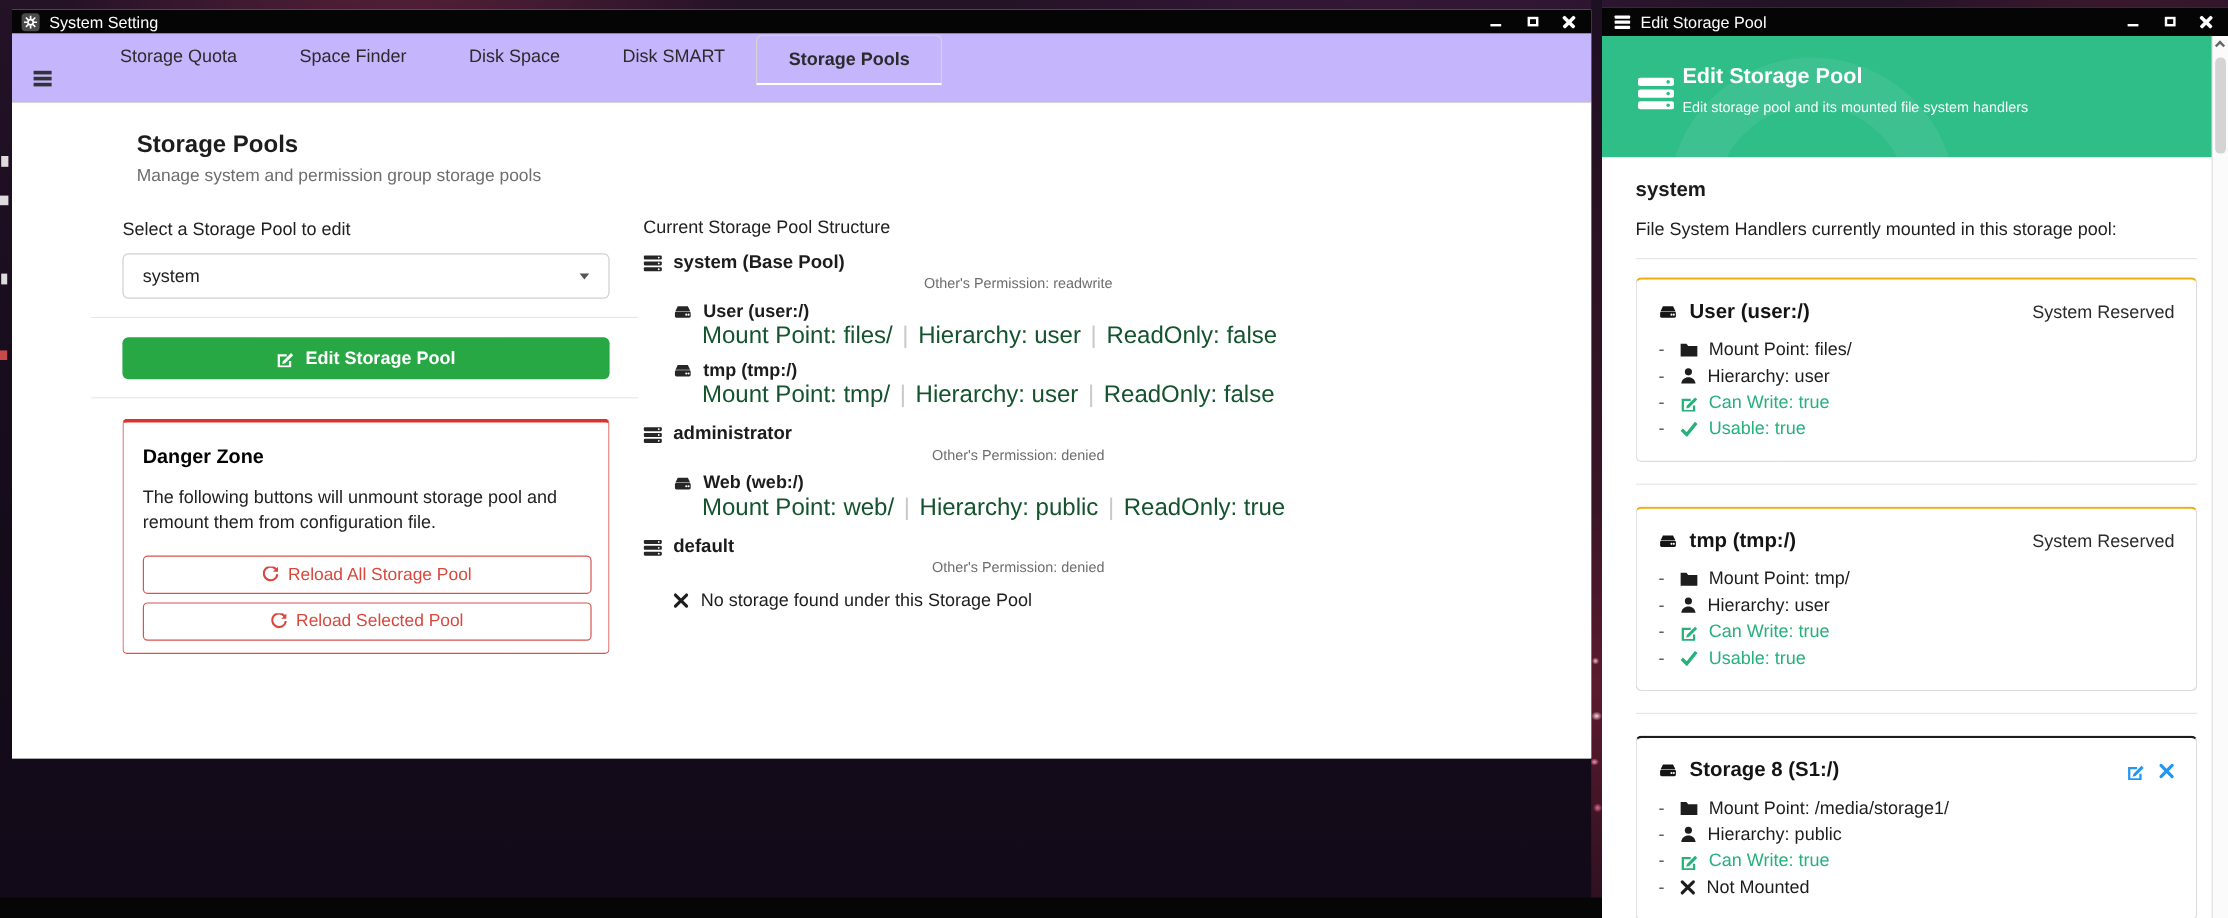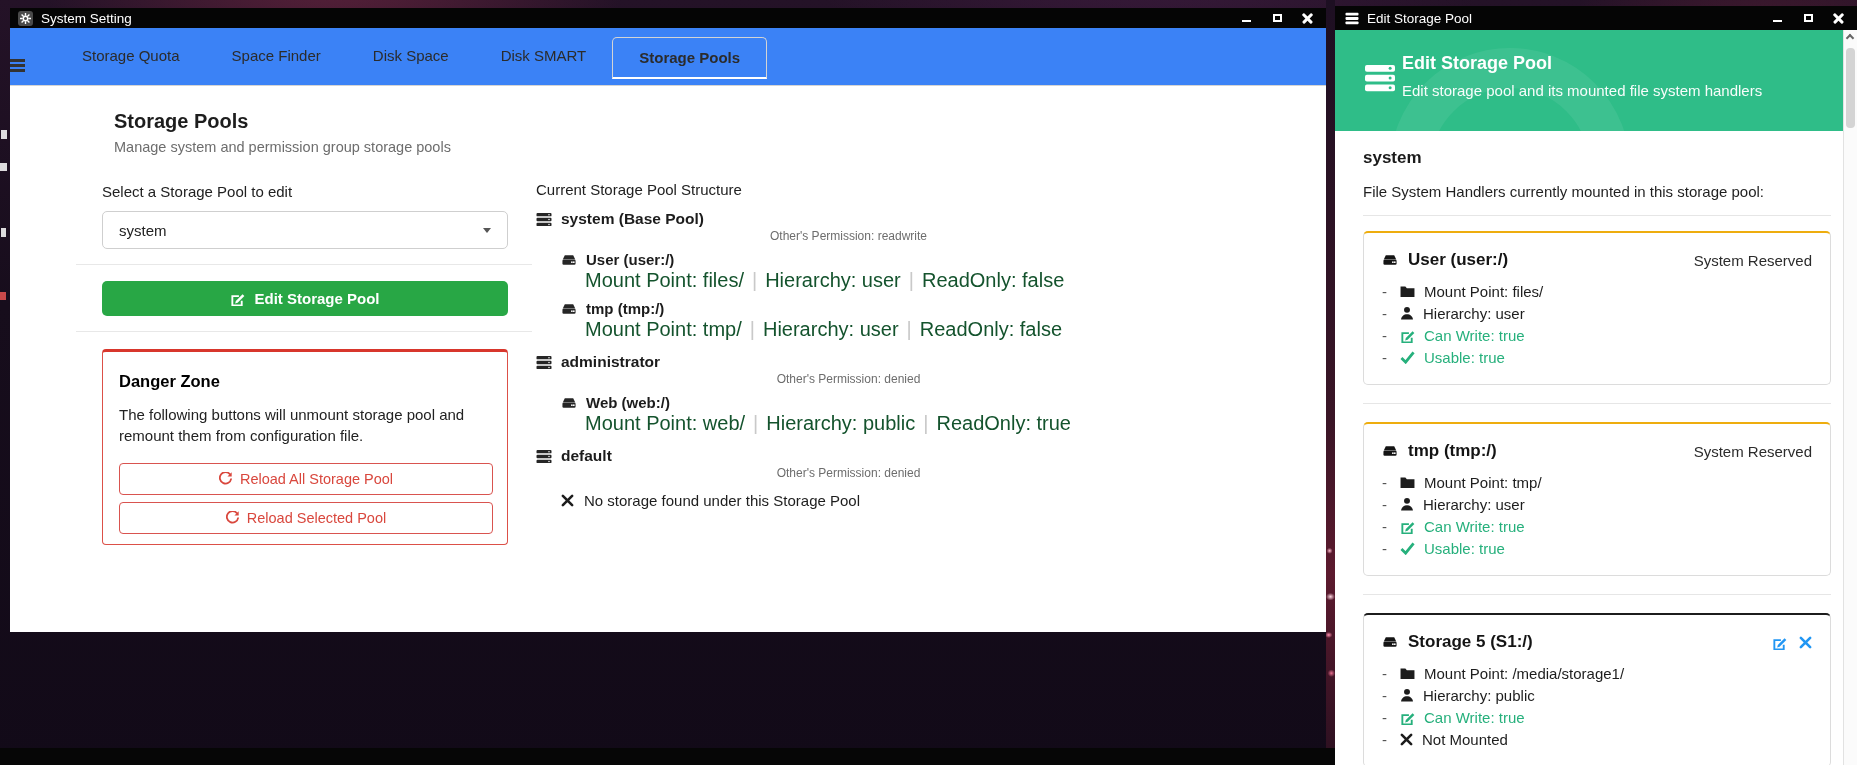--- a/index.html
+++ b/index.html
@@ -28,22 +28,22 @@
   .wc-min i{display:block;width:9px;height:2px;background:#fff;margin-top:5px;}
   .wc-max i{display:block;width:9px;height:8px;border:2px solid #fff;}
   .wc-close{position:relative;}
   .wc-close i,.wc-close b{position:absolute;left:-1px;top:5px;width:13px;height:2.6px;background:#fff;border-radius:1px;}
   .wc-close i{transform:rotate(45deg);} .wc-close b{transform:rotate(-45deg);}
   
   #sys-win{position:absolute;left:10px;top:8px;width:1316px;height:624px;background:#fff;}
   #sys-win .titlebar{height:20px;}
   .app-icon{width:15px;height:15px;background:#4a4a4a;border-radius:3px;margin-left:8px;
     display:flex;align-items:center;justify-content:center;}
-  .tabbar{position:absolute;left:0;top:20px;right:0;height:58px;background:#3b82f6;border-bottom:1px solid #d4d4d4;
-    display:flex;align-items:center;}
+  .tabbar{position:absolute;left:0;top:20px;right:0;height:58px;background:#c4b5fd;border-bottom:1px solid #d4d4d4;
+    display:flex;align-items:flex-start;padding-left:18px;}
   .burger{align-self:center;margin-top:18px;margin-right:30px;width:16px;cursor:pointer;}
   .burger i{display:block;width:15px;height:2.4px;background:#333;margin:2.6px 0;}
   .tab{height:42px;line-height:40px;padding:0 26px;font-size:15px;color:#2b2b2b;cursor:pointer;white-space:nowrap;}
   .tab.active{font-weight:bold;border:1px solid #d4d4d4;border-bottom:2px solid #fff;border-radius:5px 5px 0 0;margin-bottom:-1px;}
   #sys-content{position:absolute;left:0;top:78px;right:0;bottom:0;background:#fff;}
   .h-main{position:absolute;left:104px;top:24px;font-size:20px;font-weight:bold;color:#1d1d1d;}
   .h-sub{position:absolute;left:104px;top:53px;font-size:14.5px;color:#6d6d6d;}
   .sel-label{position:absolute;left:92px;top:97px;font-size:15px;color:#212121;}
   .pool-select{position:absolute;left:92px;top:125px;width:406px;height:38px;border:1px solid #cfcfcf;border-radius:5px;
     display:flex;align-items:center;padding:0 16px;font-size:15px;color:#222;cursor:pointer;background:#fff;}
@@ -74,21 +74,21 @@
   #edit-win{position:absolute;left:1335px;top:6px;width:522px;height:759px;background:#fff;}
   #edit-win .titlebar{height:24px;}
   #edit-content{position:absolute;left:0;top:24px;right:0;bottom:0;background:#fff;overflow:hidden;}
   .scroll-lane{position:absolute;right:0;top:0;width:14px;bottom:0;background:#fbfbfb;border-left:1px solid #e2e2e2;}
   .scroll-up{position:absolute;left:3px;top:5px;width:6px;height:6px;border-top:2px solid #666;border-left:2px solid #666;transform:rotate(45deg);cursor:pointer;}
   .scroll-thumb{position:absolute;left:2px;top:18px;width:9px;height:80px;background:#d4d4d4;border-radius:4px;cursor:pointer;}
   .banner{position:relative;margin-right:14px;height:101px;background:#2fbd88;overflow:hidden;}
   .banner-ring{position:absolute;left:55px;top:18px;width:240px;height:240px;border:40px solid rgba(255,255,255,.07);border-radius:50%;}
   .banner-icon{position:absolute;left:30px;top:33px;}
   .banner-title{position:absolute;left:67px;top:23px;font-size:18px;font-weight:bold;color:#fff;}
-  .banner-sub{position:absolute;left:67px;top:52px;font-size:15px;color:rgba(255,255,255,.96);text-align:center;}
+  .banner-sub{position:absolute;left:67px;top:52px;font-size:12px;color:rgba(255,255,255,.96);text-align:center;}
   .edit-pad{padding:17px 12px 0 28px;margin-right:14px;}
   .pool-heading{font-size:17px;font-weight:bold;color:#1b1b1b;}
   .pool-desc{margin-top:15px;font-size:15px;color:#1f1f1f;}
   .hr-r{border:none;border-top:1px solid #e6e6e6;margin:15px 0;}
   .handler-card{border:1px solid #dcdcdc;border-top-width:2px;border-radius:5px;padding:13px 18px 16px 18px;background:#fff;}
   .hc-head{display:flex;align-items:center;gap:10px;margin-top:4px;}
   .hc-title{font-size:17px;font-weight:bold;color:#141414;}
   .hc-badge{margin-left:auto;font-size:15px;color:#2b2b2b;}
   .hc-actions{margin-left:auto;display:flex;align-items:center;gap:12px;}
   .hc-act{cursor:pointer;display:flex;align-items:center;}
@@ -460,21 +460,21 @@
             <div class="handler-card" style="border-top-color: rgb(28, 28, 28);">
               <div class="hc-head">
                 <span class="ic">
                   <svg width="16" height="14" viewBox="0 0 16 16" fill="#141414">
                     <path d="M3.2 2.5h9.6l2.2 4.5H1z"></path>
                     <rect x="0.5" y="7.5" width="15" height="6" rx="1.4"></rect>
                     <circle cx="11.3" cy="10.5" r="1" fill="#fff"></circle>
                     <circle cx="13.5" cy="10.5" r="1" fill="#fff"></circle>
                   </svg>
                 </span>
-                <span class="hc-title">Storage 5 (S1:/)</span>
+                <span class="hc-title">Storage 8 (S1:/)</span>
                 <span class="hc-actions">
                   <span class="hc-act">
                     <span class="ic">
                       <svg width="15" height="15" viewBox="0 0 16 16" fill="#2196f3">
                         <path d="M1.5 4.5h8v2h-6v8h8v-4h2v6h-12z"></path>
                         <path d="M6.2 10.6 13.4 3.4l1.9 1.9-7.2 7.2-2.6.7z"></path>
                       </svg>
                     </span>
                   </span>
                   <span class="hc-act">

